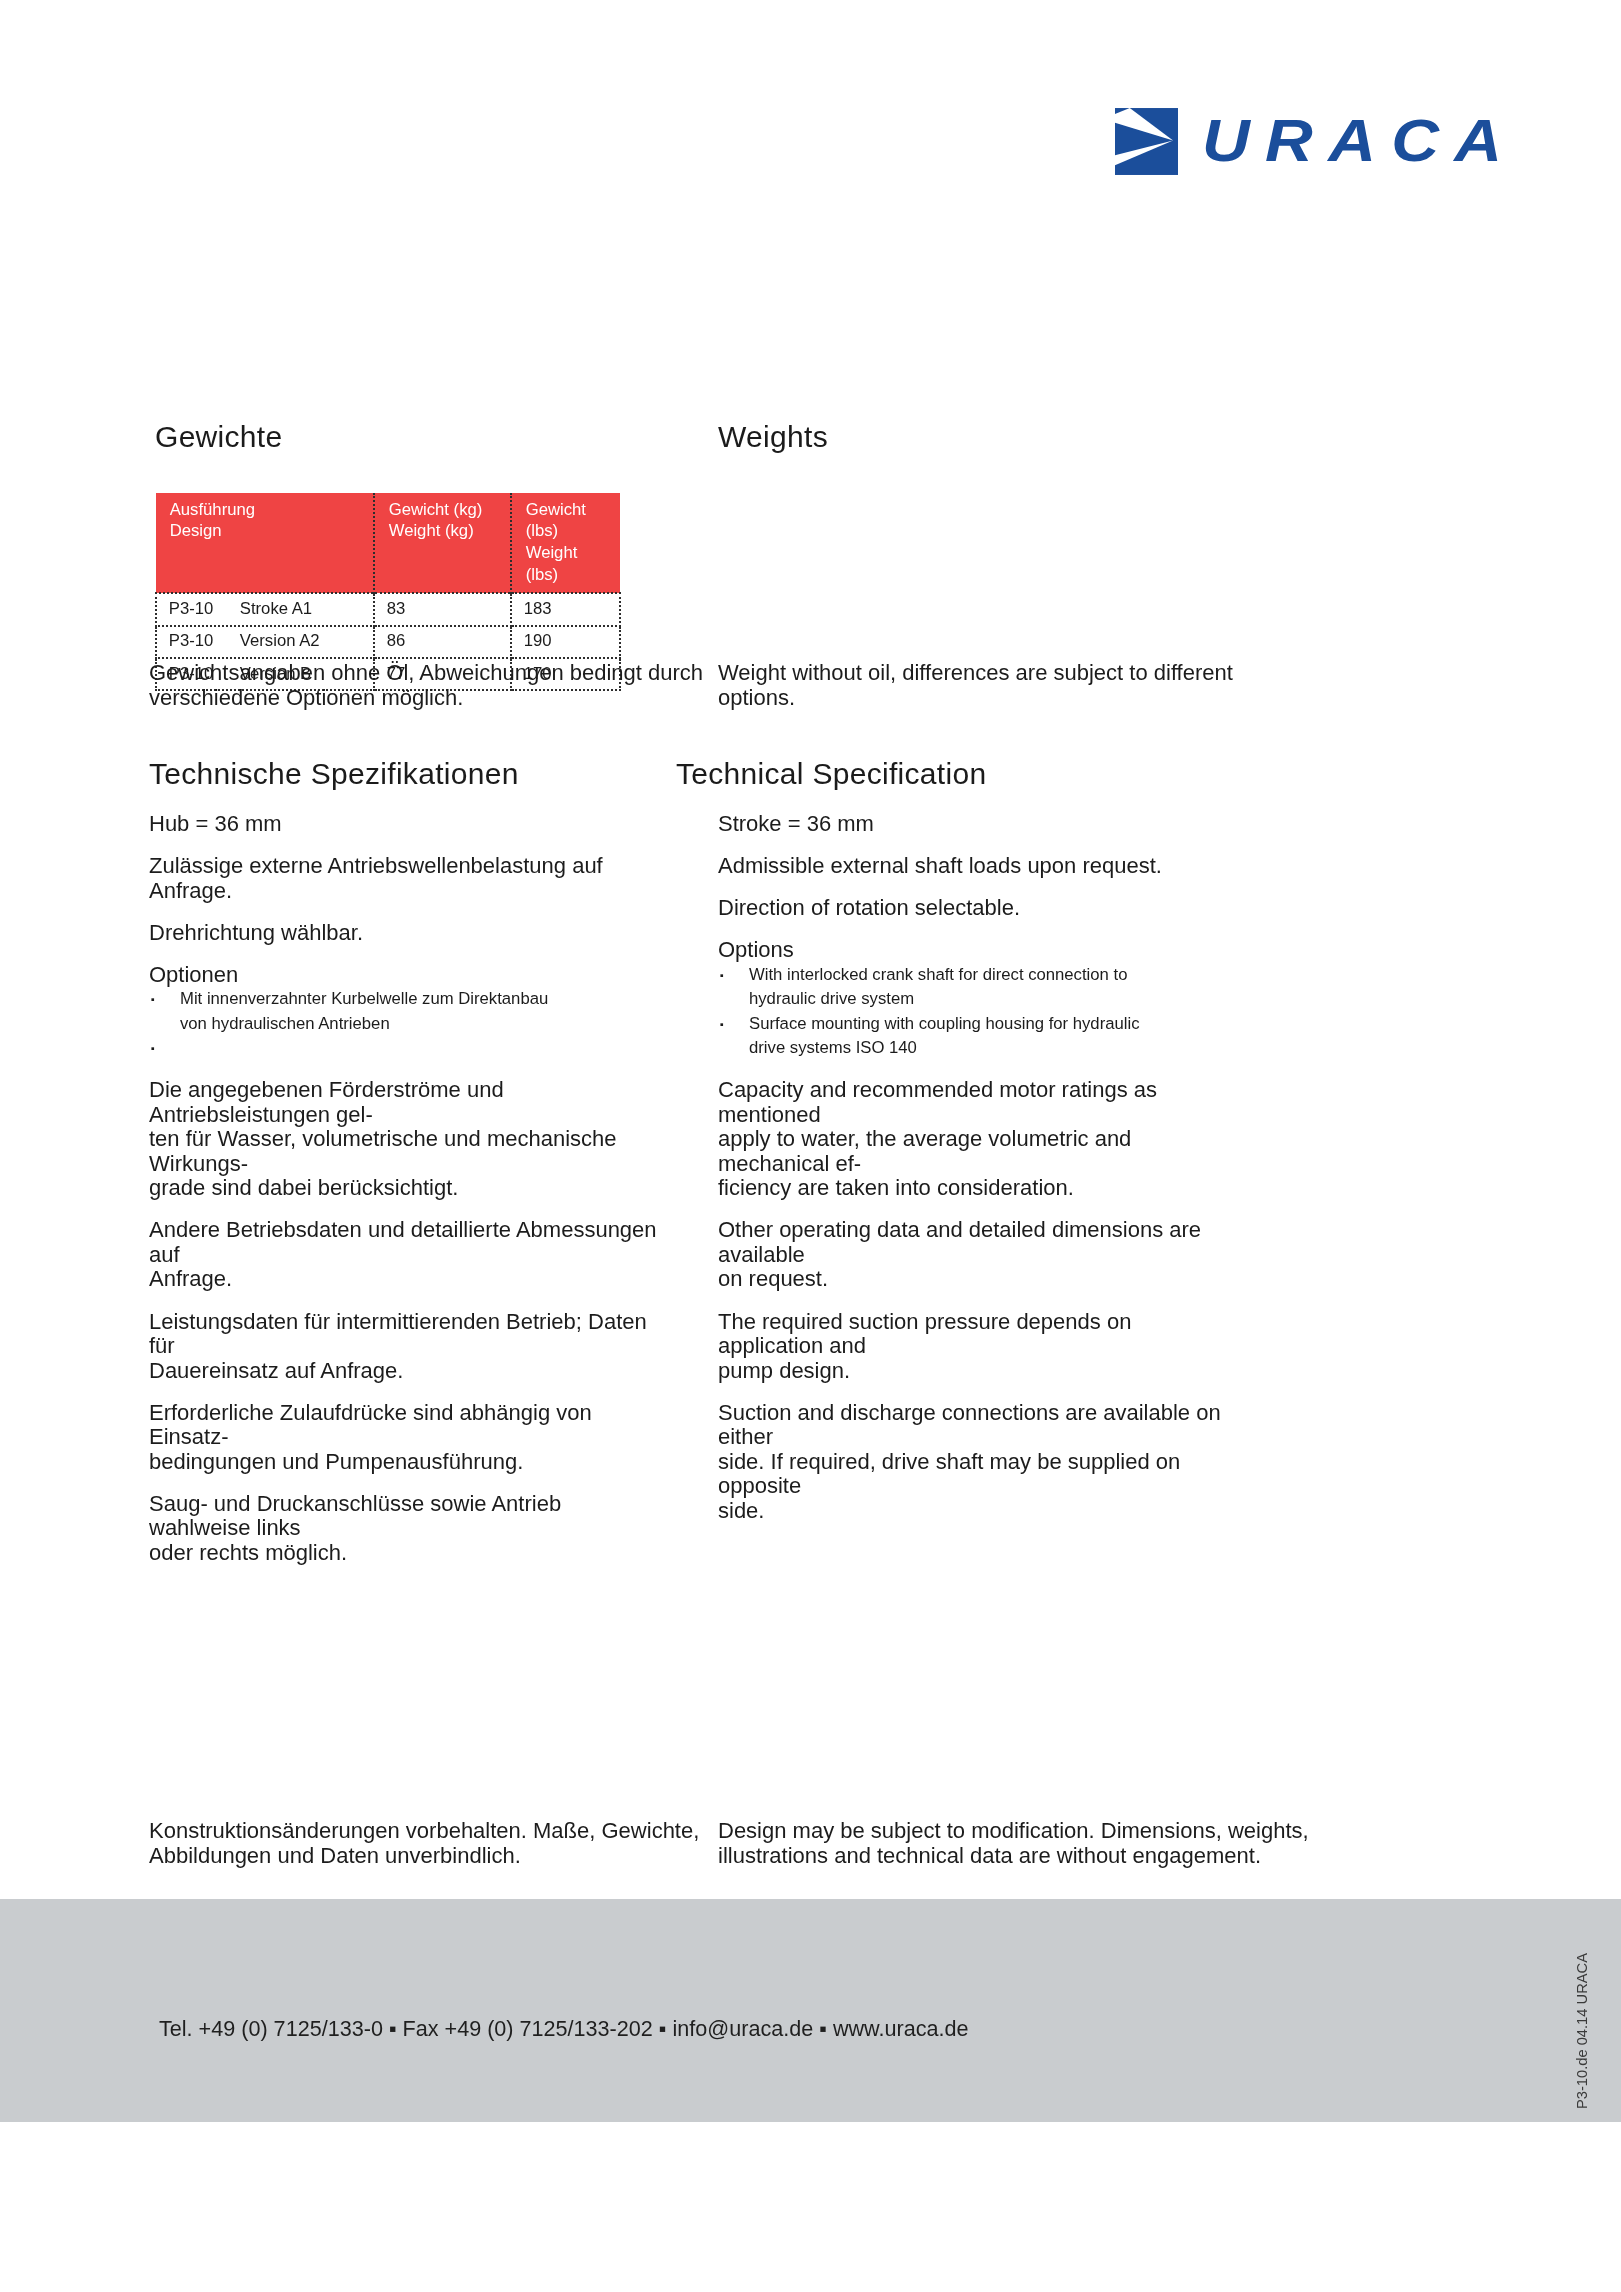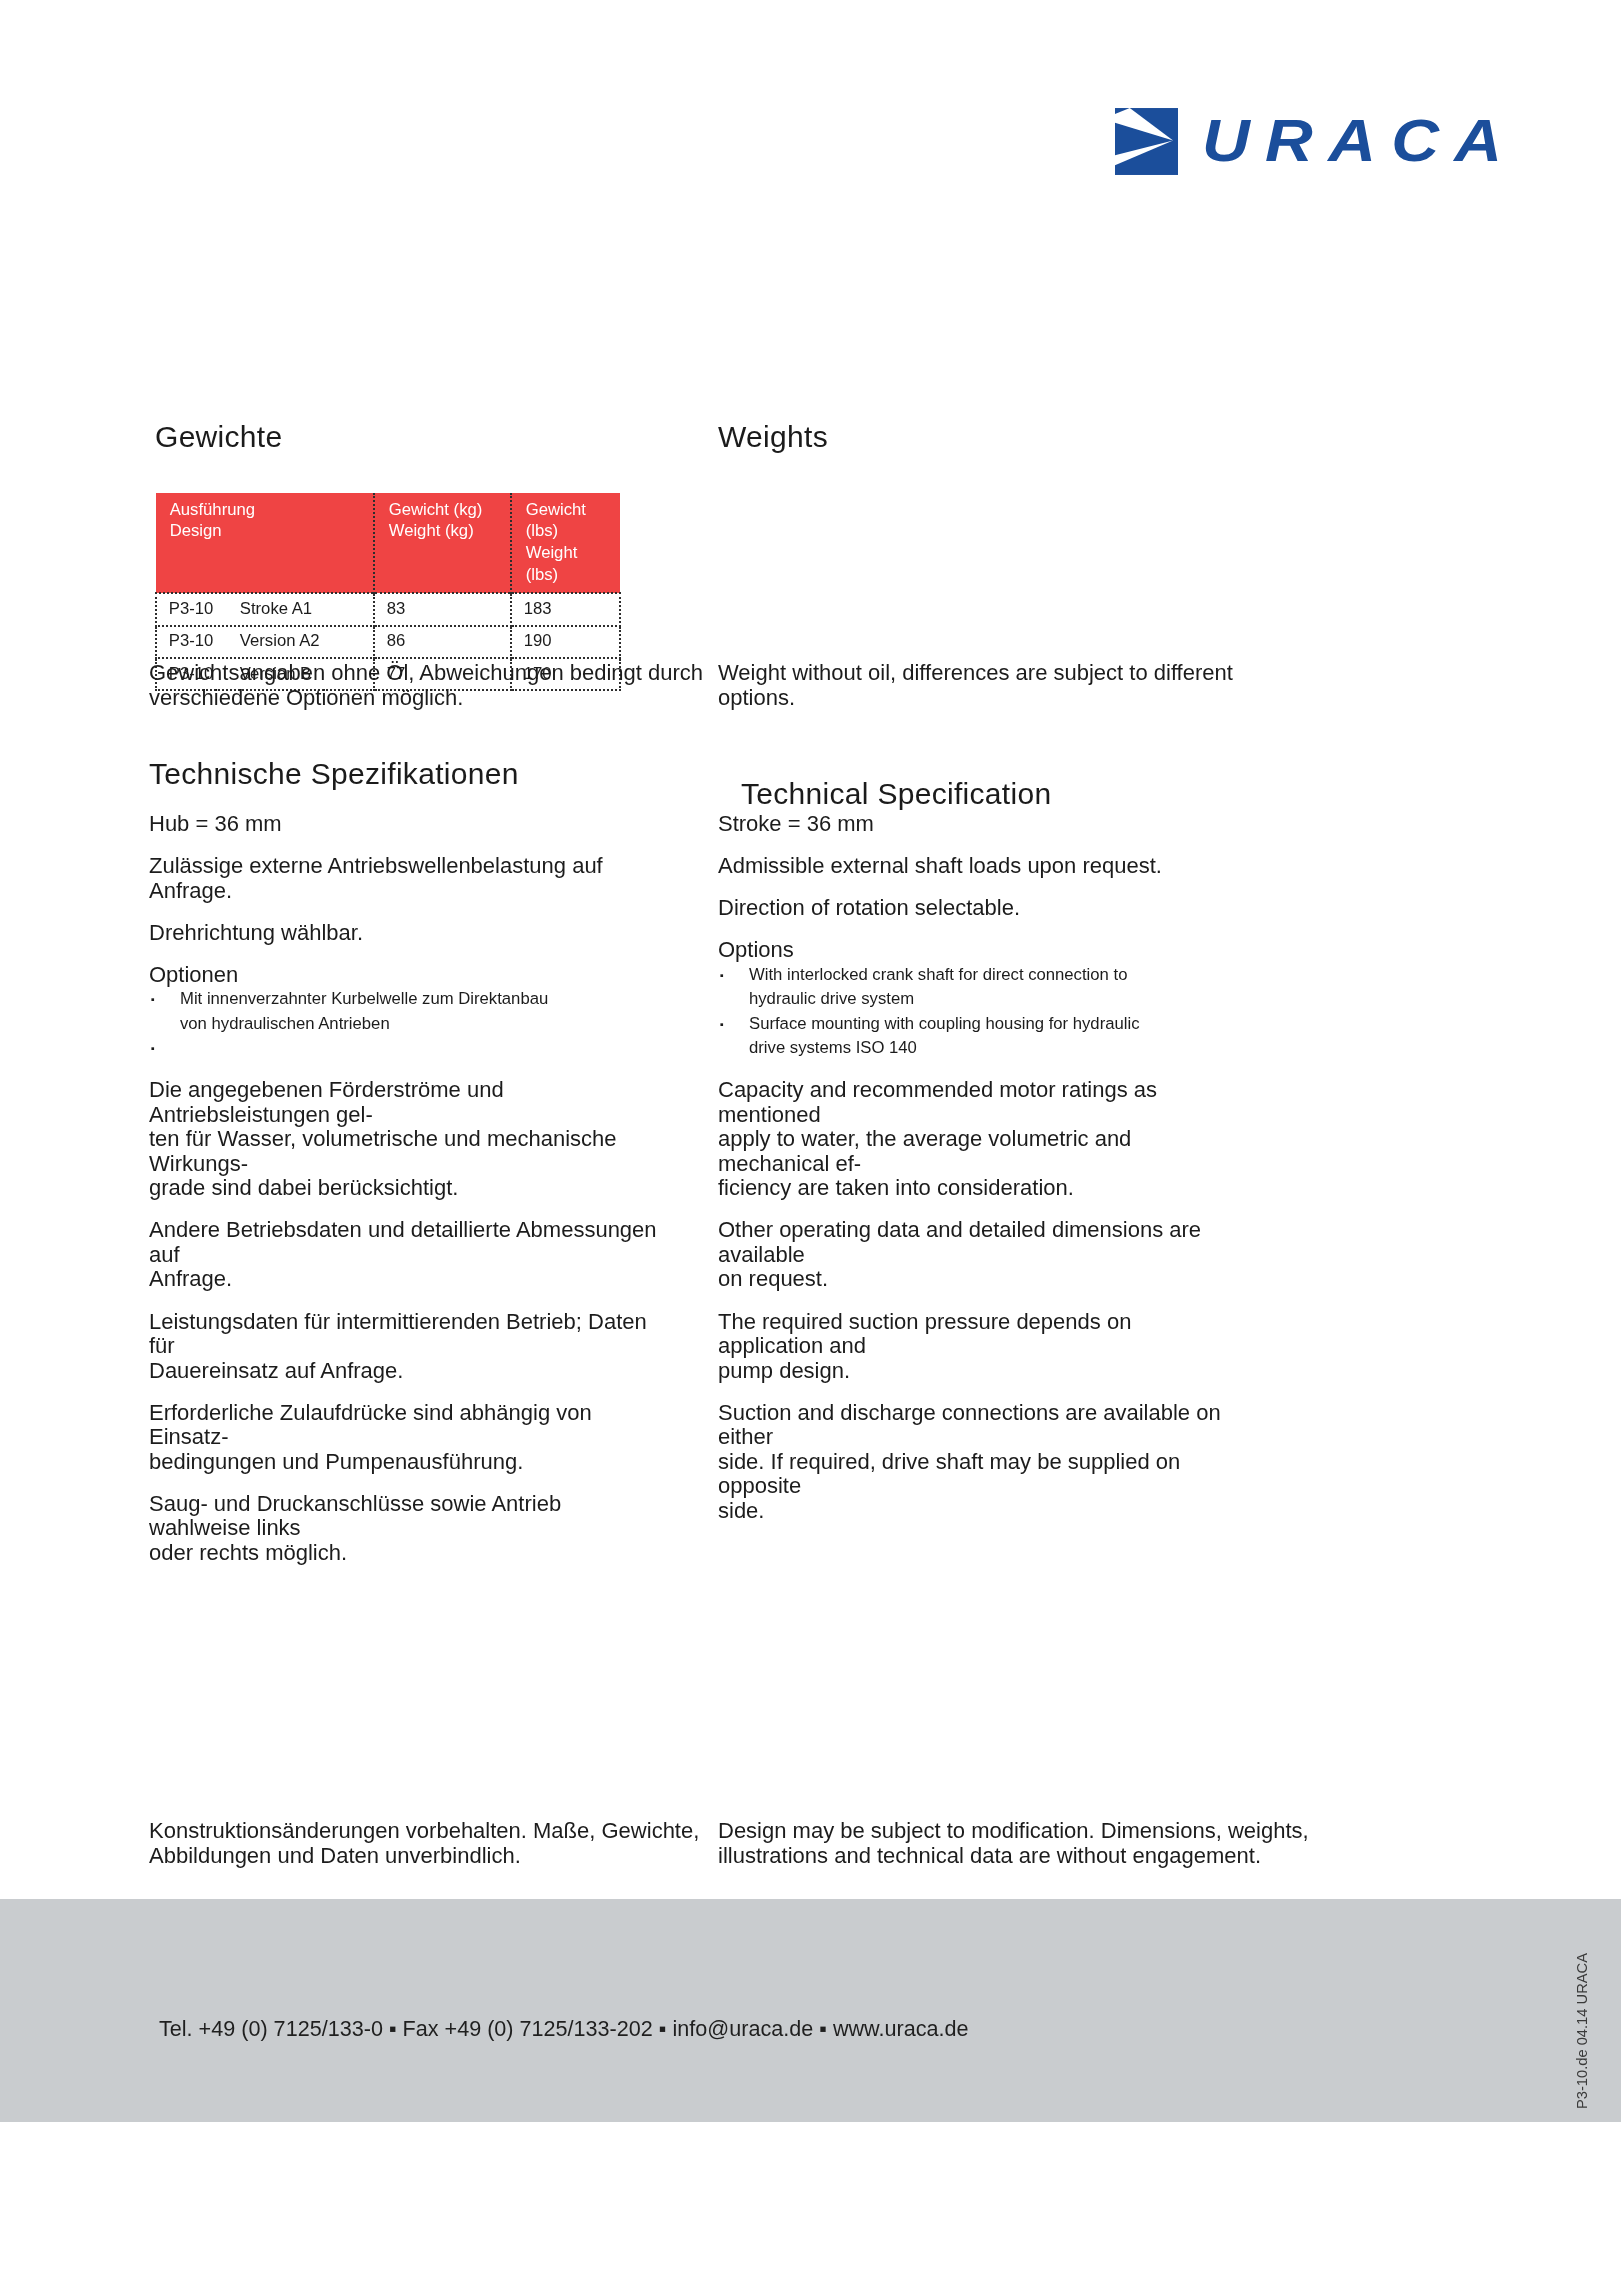--- a/index.html
+++ b/index.html
@@ -121,21 +121,21 @@
       </tr>
     </tbody>
   </table>
 
   <p class="note" style="left:149px; top:661px;">Gewichtsangaben ohne Öl, Abweichungen bedingt durch
 verschiedene Optionen möglich.</p>
   <p class="note" style="left:718px; top:661px;">Weight without oil, differences are subject to different
 options.</p>
 
   <div class="h1" style="left:149px; top:757px;">Technische Spezifikationen</div>
-  <div class="h1" style="left:741px; top:757px;margin-top:20px;">Technical Specification</div>
+  <div class="h1" style="left:676px; top:757px;">Technical Specification</div>
 
   <div class="col" style="left:149px; top:812px;">
     <p class="para">Hub = 36 mm</p>
     <p class="para">Zulässige externe Antriebswellenbelastung auf Anfrage.</p>
     <p class="para">Drehrichtung wählbar.</p>
     <div class="options-block">
       <p class="para opt-label">Optionen</p>
       <div class="bullet-row">
         <span class="bullet-glyph">▪</span>
         <span class="bullet-text">Mit innenverzahnter Kurbelwelle zum Direktanbau

